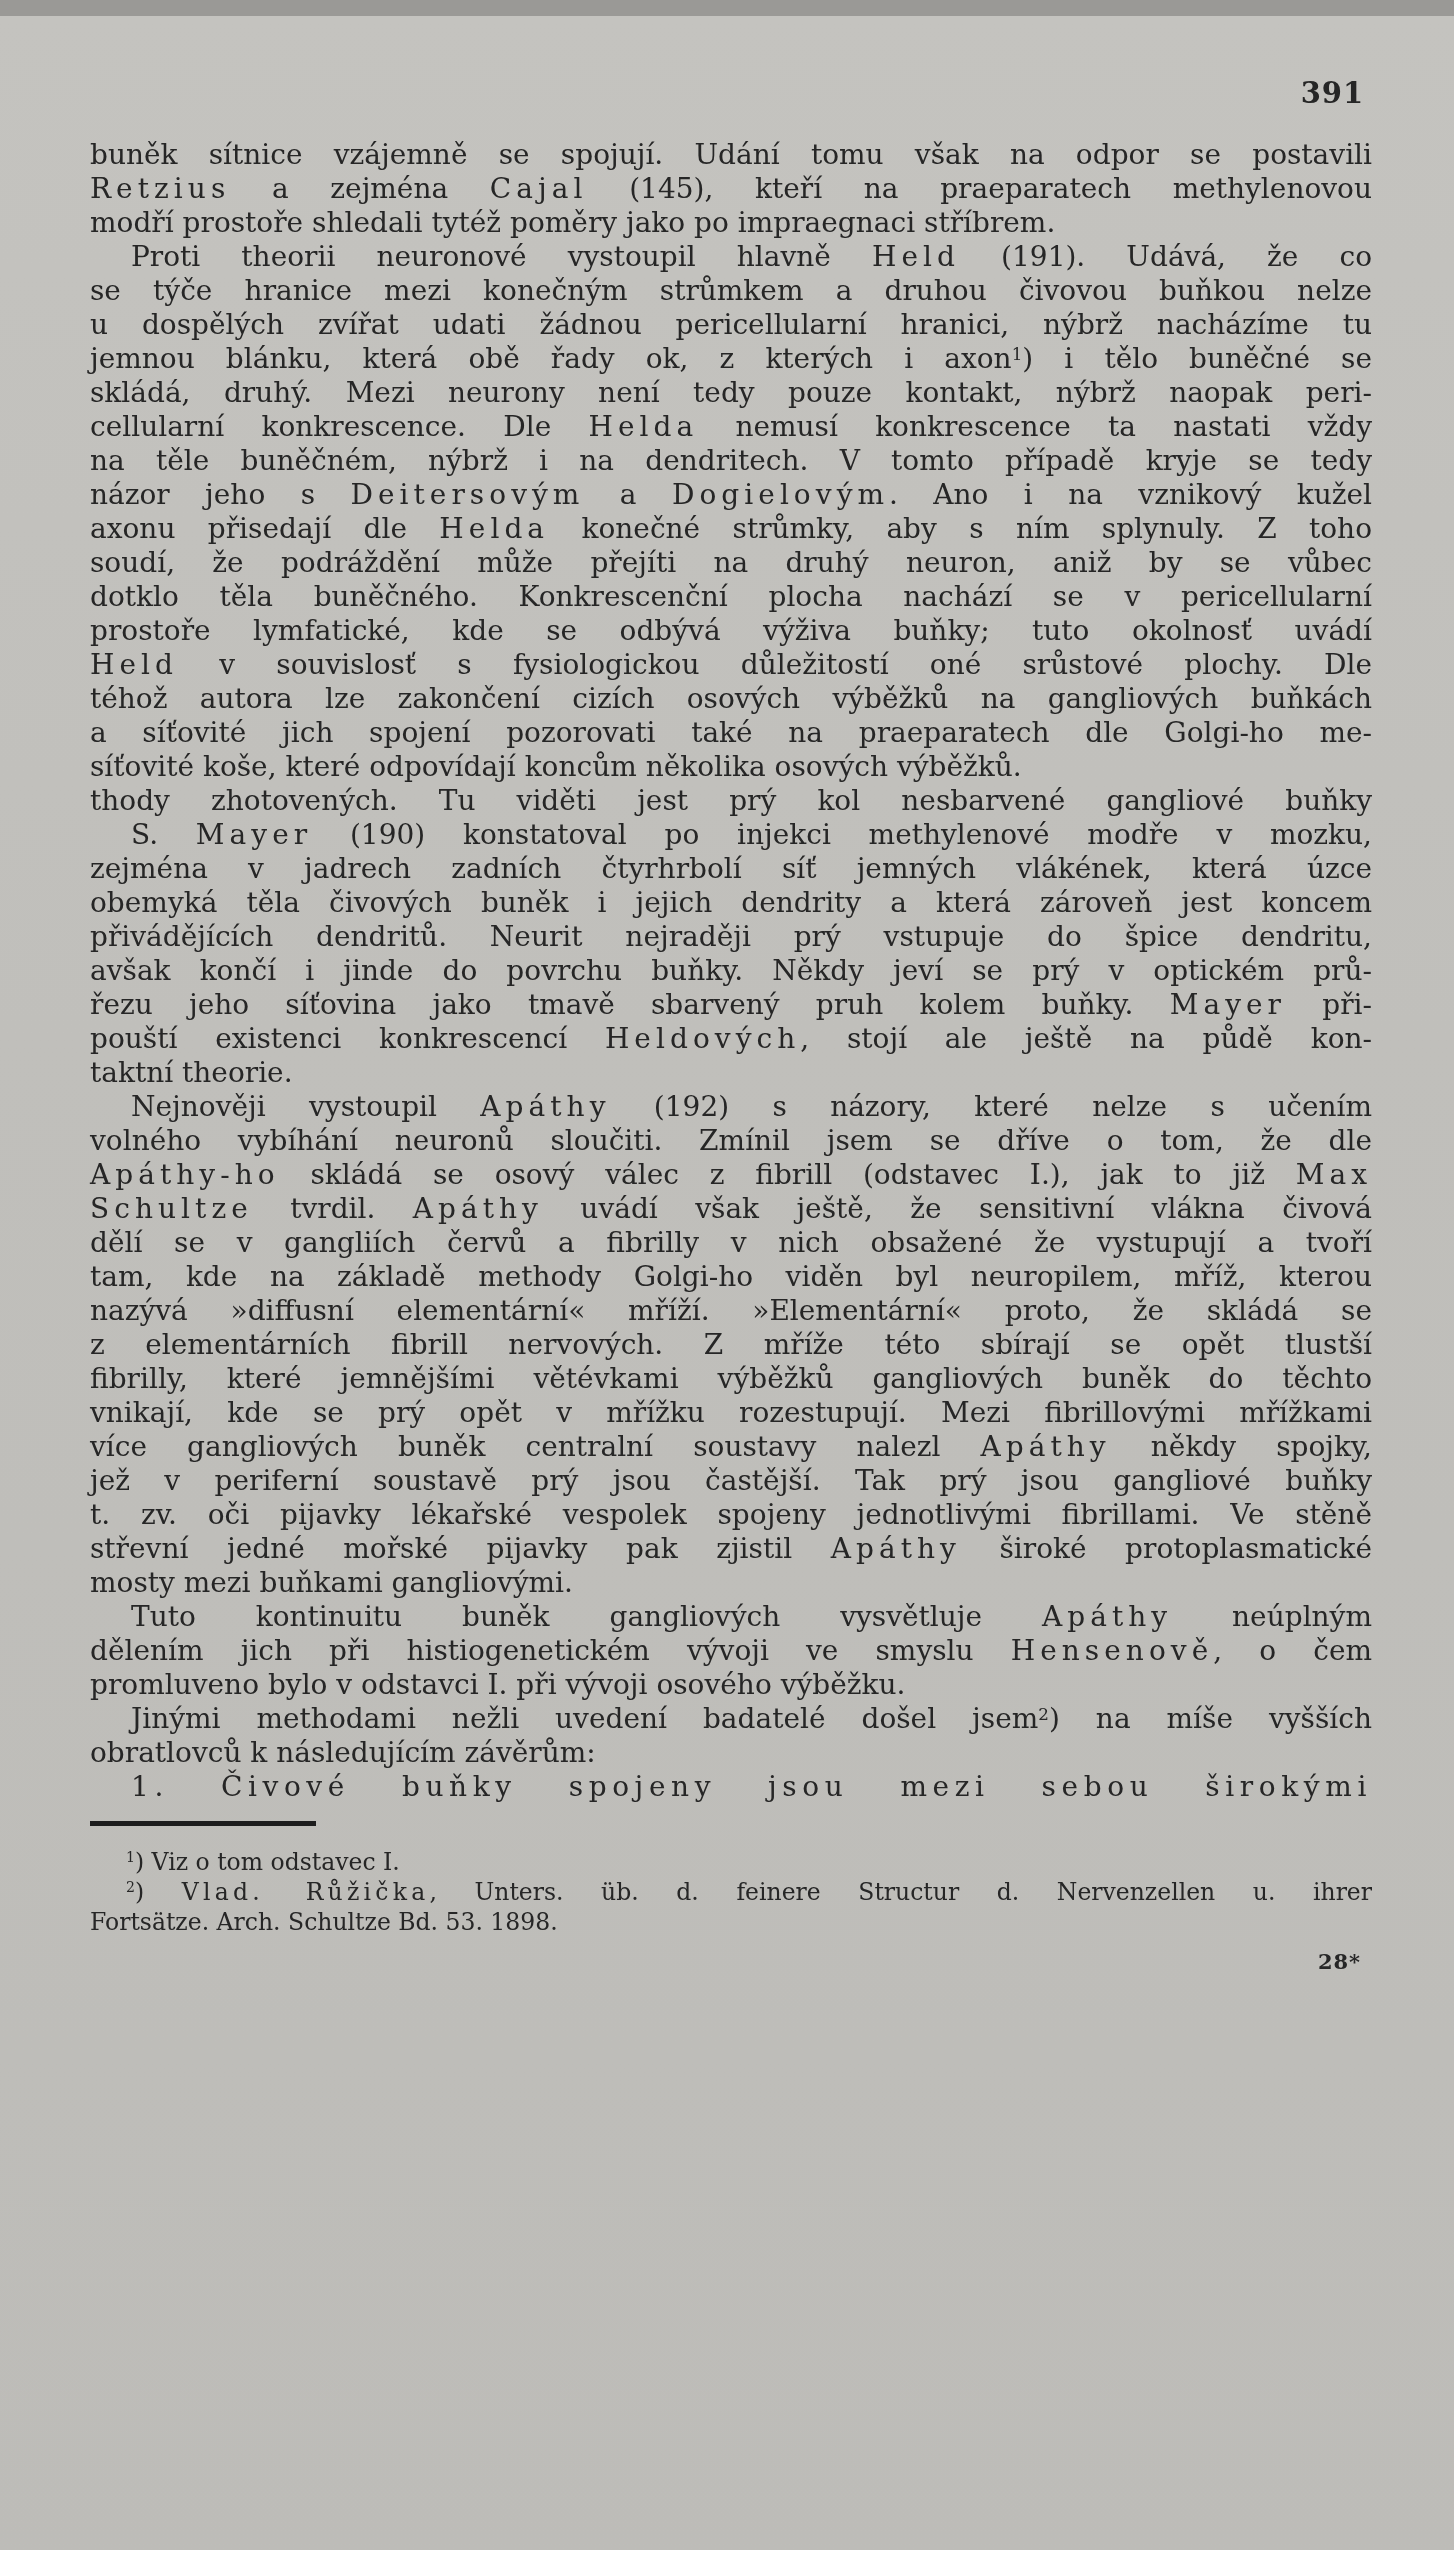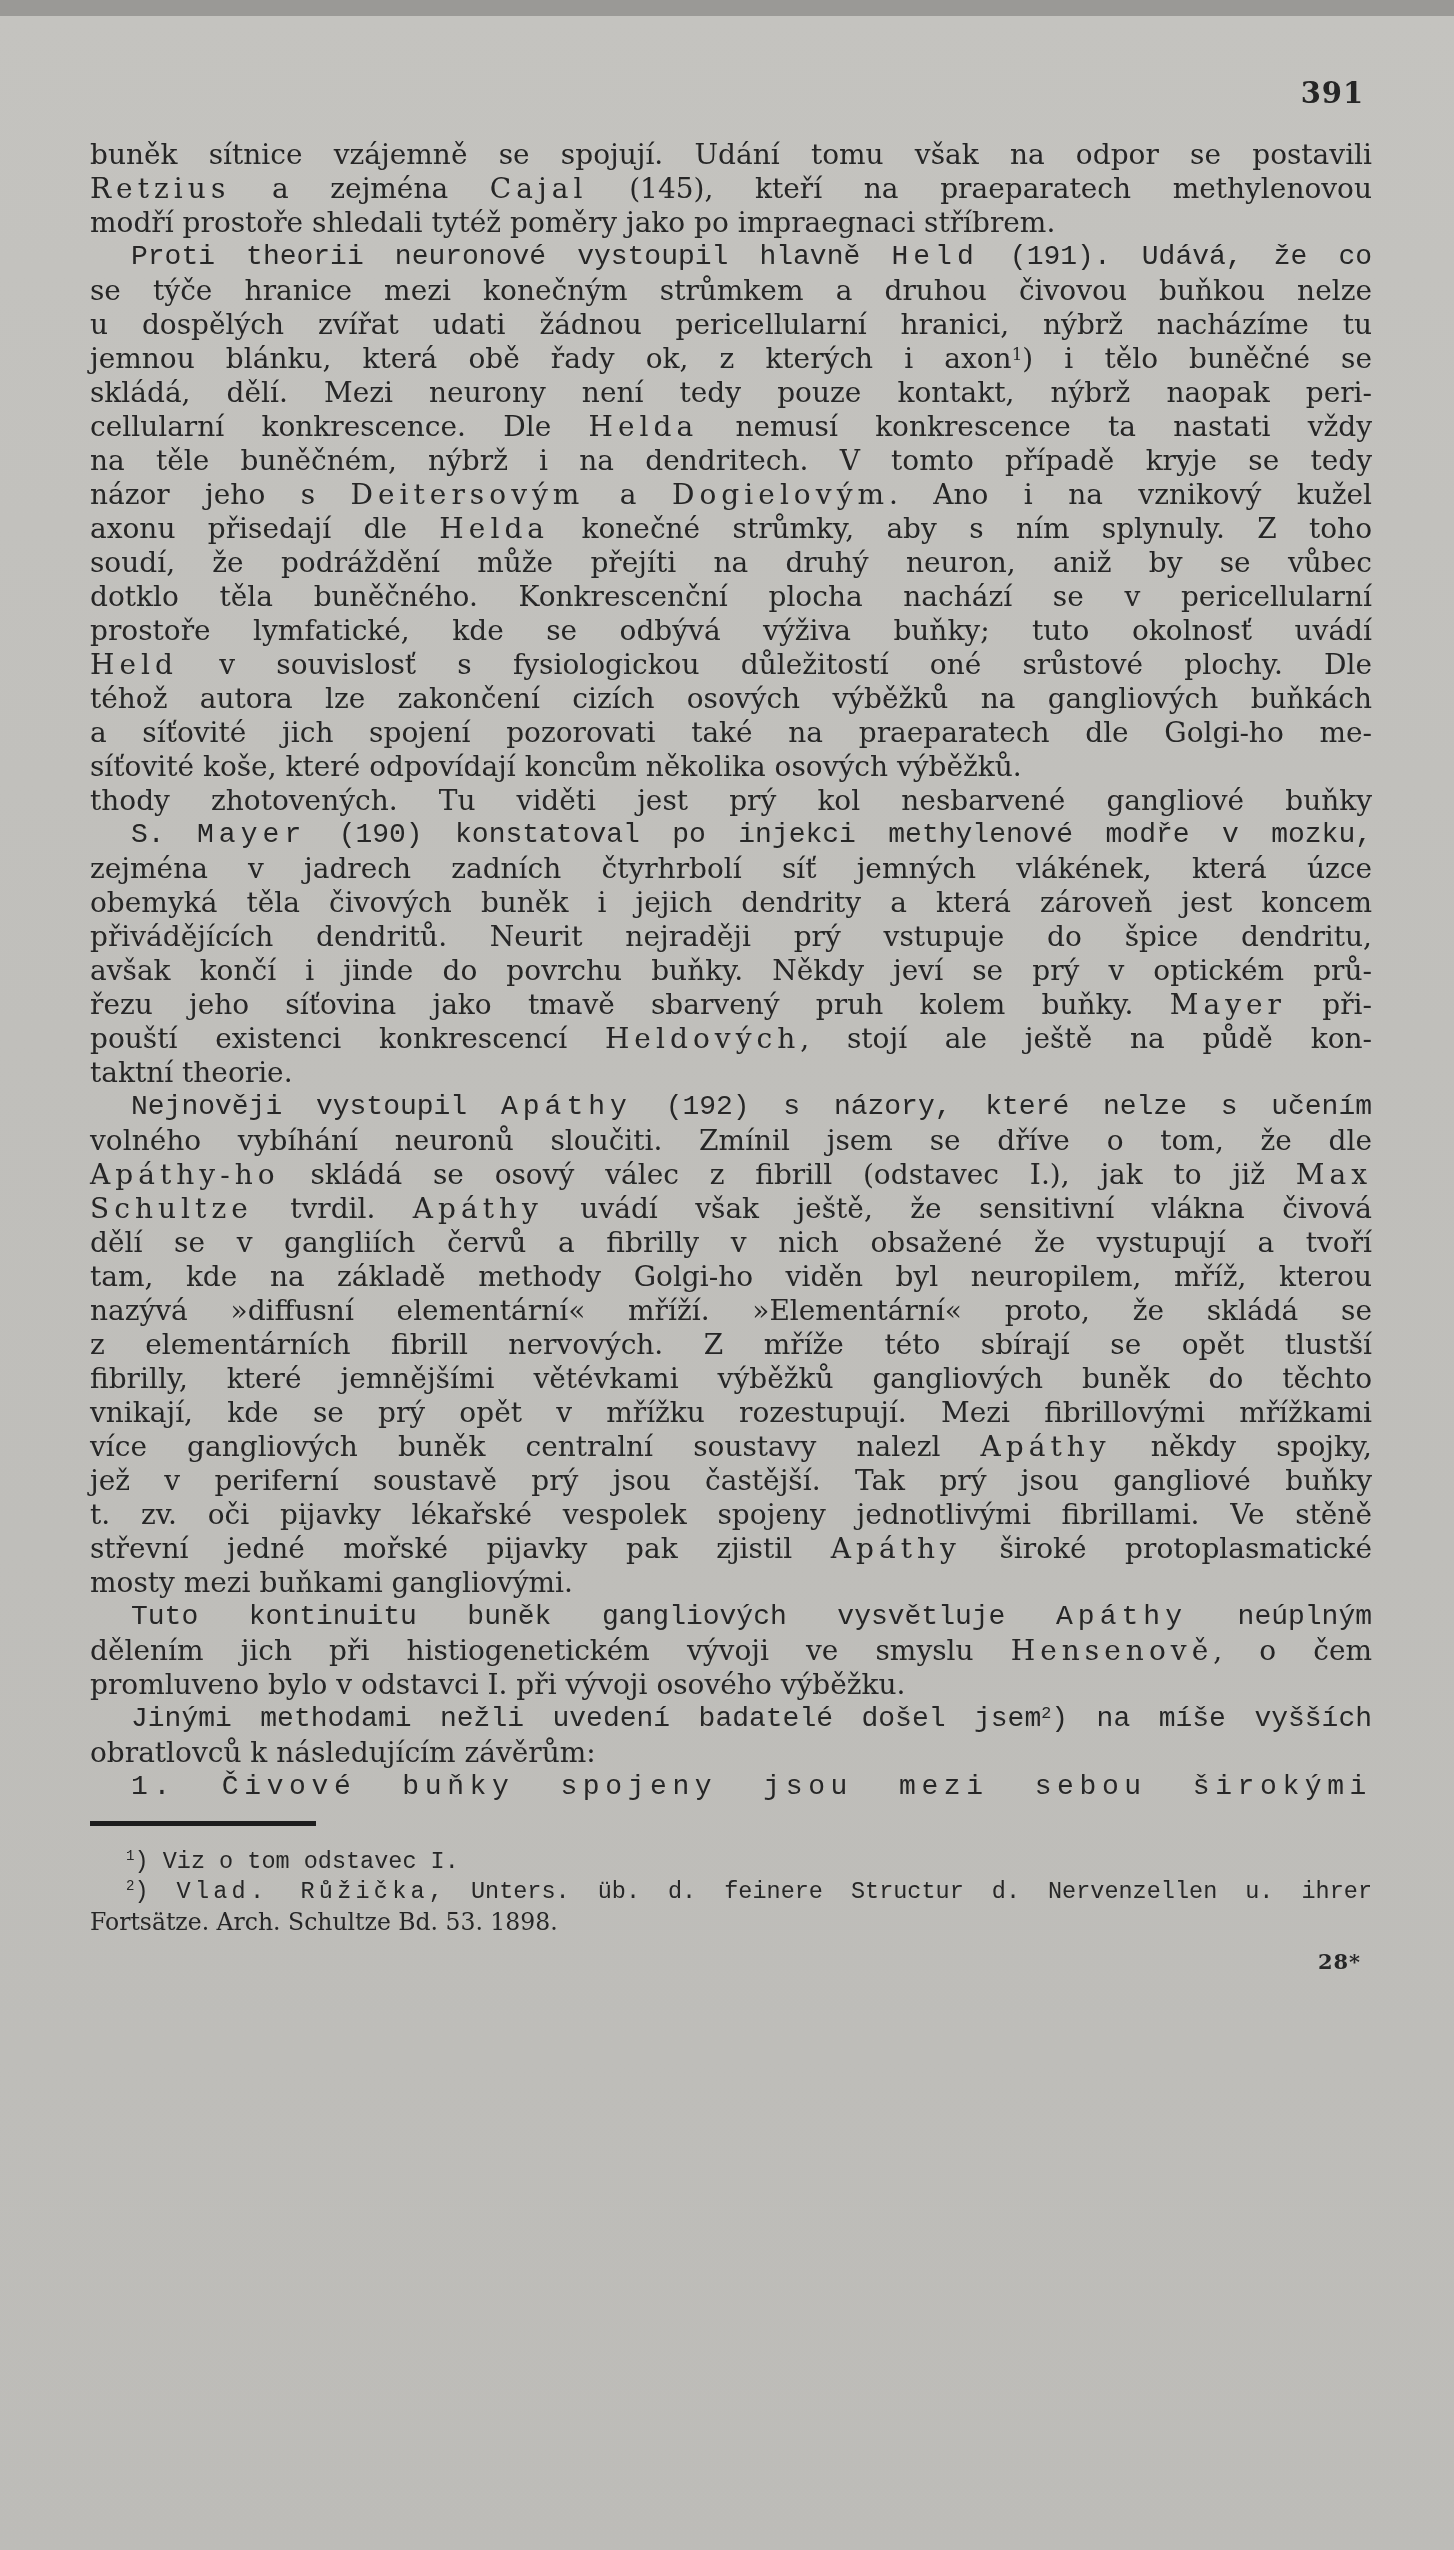--- a/index.html
+++ b/index.html
@@ -21,21 +21,21 @@
   .body-block{
     position:absolute;left:90px;top:122px;width:1282px;
     font-size:28px;line-height:34px;
   }
   .tline{
     text-align:justify;
     text-align-last:left;
     min-height:34px;
   }
   .tline.just{text-align-last:justify;}
-  .tline.indent{text-indent:41px;font-family:Liberation Mono, monospace;}
+  .tline.indent{text-indent:41px;}
   .sp{letter-spacing:0.18em;}
   .wide{letter-spacing:0.2em;}
   sup{font-size:0.6em;line-height:0;vertical-align:8.5px;}
   .footnote-rule{
     position:absolute;left:90px;top:1805px;
     width:226px;height:4.7px;background:#1d1d1d;
   }
   .footnotes-block{
     position:absolute;left:90px;top:1831px;width:1282px;
     font-size:23.5px;line-height:30px;
@@ -53,21 +53,21 @@
 <div class="page" style="--bg: #c1c0bc; --ink: #262626;">
   <div class="page-number">391</div>
   <div class="body-block" id="body-block">
       <div class="tline just"><span>buněk sítnice vzájemně se spojují. Udání tomu však na odpor se postavili</span></div>
       <div class="tline just"><span class="sp">Retzius</span><span> a zejména </span><span class="sp">Cajal</span><span> (145), kteří na praeparatech methylenovou</span></div>
       <div class="tline"><span>modří prostoře shledali tytéž poměry jako po impraegnaci stříbrem.</span></div>
       <div class="tline indent just"><span>Proti theorii neuronové vystoupil hlavně </span><span class="sp">Held</span><span> (191). Udává, že co</span></div>
       <div class="tline just"><span>se týče hranice mezi konečným strůmkem a druhou čivovou buňkou nelze</span></div>
       <div class="tline just"><span>u dospělých zvířat udati žádnou pericellularní hranici, nýbrž nacházíme tu</span></div>
       <div class="tline just"><span>jemnou blánku, která obě řady ok, z kterých i axon</span><sup>1</sup><span>) i tělo buněčné se</span></div>
-      <div class="tline just"><span>skládá, dělí. Mezi neurony není tedy pouze kontakt, nýbrž naopak peri-</span></div>
+      <div class="tline just"><span>skládá, druhý. Mezi neurony není tedy pouze kontakt, nýbrž naopak peri-</span></div>
       <div class="tline just"><span>cellularní konkrescence. Dle </span><span class="sp">Helda</span><span> nemusí konkrescence ta nastati vždy</span></div>
       <div class="tline just"><span>na těle buněčném, nýbrž i na dendritech. V tomto případě kryje se tedy</span></div>
       <div class="tline just"><span>názor jeho s </span><span class="sp">Deitersovým</span><span> a </span><span class="sp">Dogielovým</span><span>. Ano i na vznikový kužel</span></div>
       <div class="tline just"><span>axonu přisedají dle </span><span class="sp">Helda</span><span> konečné strůmky, aby s ním splynuly. Z toho</span></div>
       <div class="tline just"><span>soudí, že podráždění může přejíti na druhý neuron, aniž by se vůbec</span></div>
       <div class="tline just"><span>dotklo těla buněčného. Konkrescenční plocha nachází se v pericellularní</span></div>
       <div class="tline just"><span>prostoře lymfatické, kde se odbývá výživa buňky; tuto okolnosť uvádí</span></div>
       <div class="tline just"><span class="sp">Held</span><span> v souvislosť s fysiologickou důležitostí oné srůstové plochy. Dle</span></div>
       <div class="tline just"><span>téhož autora lze zakončení cizích osových výběžků na gangliových buňkách</span></div>
       <div class="tline just"><span>a síťovité jich spojení pozorovati také na praeparatech dle Golgi-ho me-</span></div>

